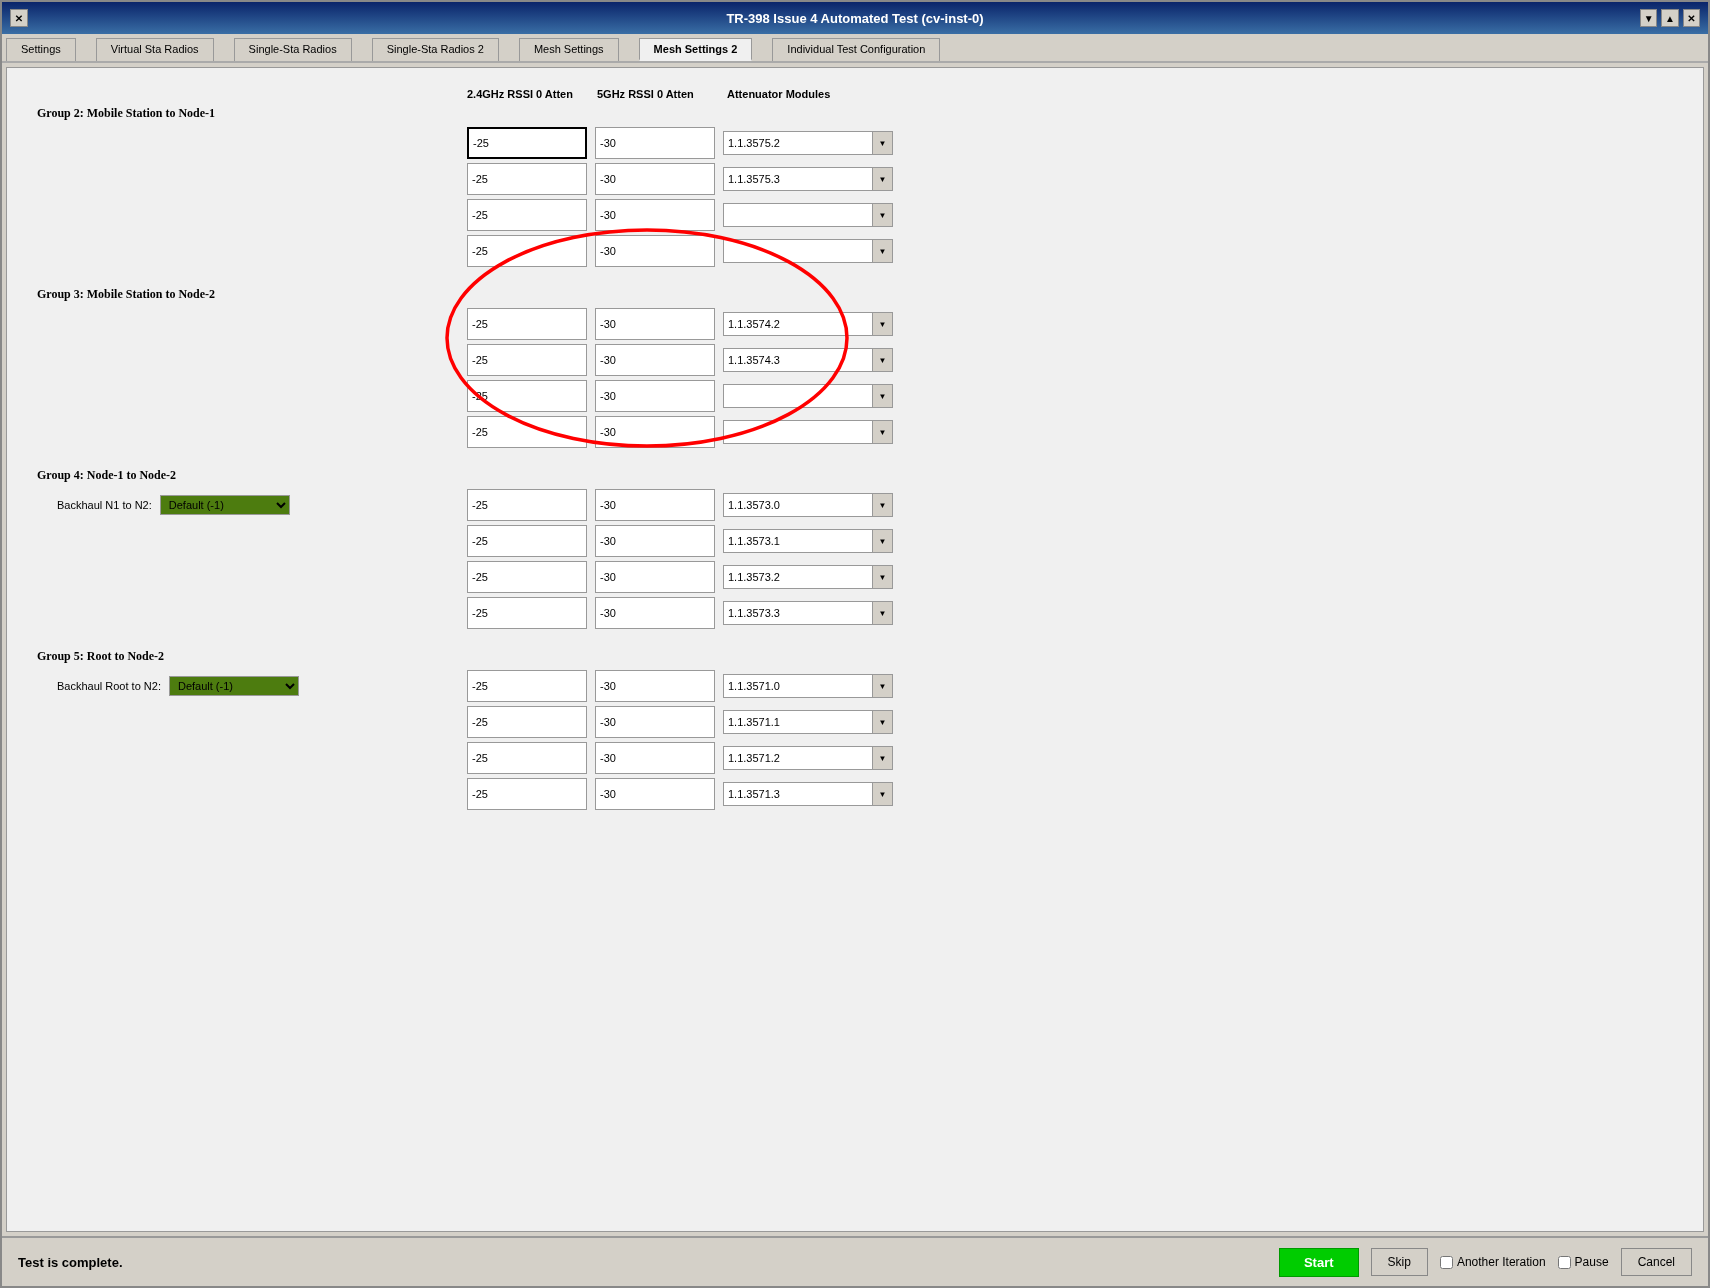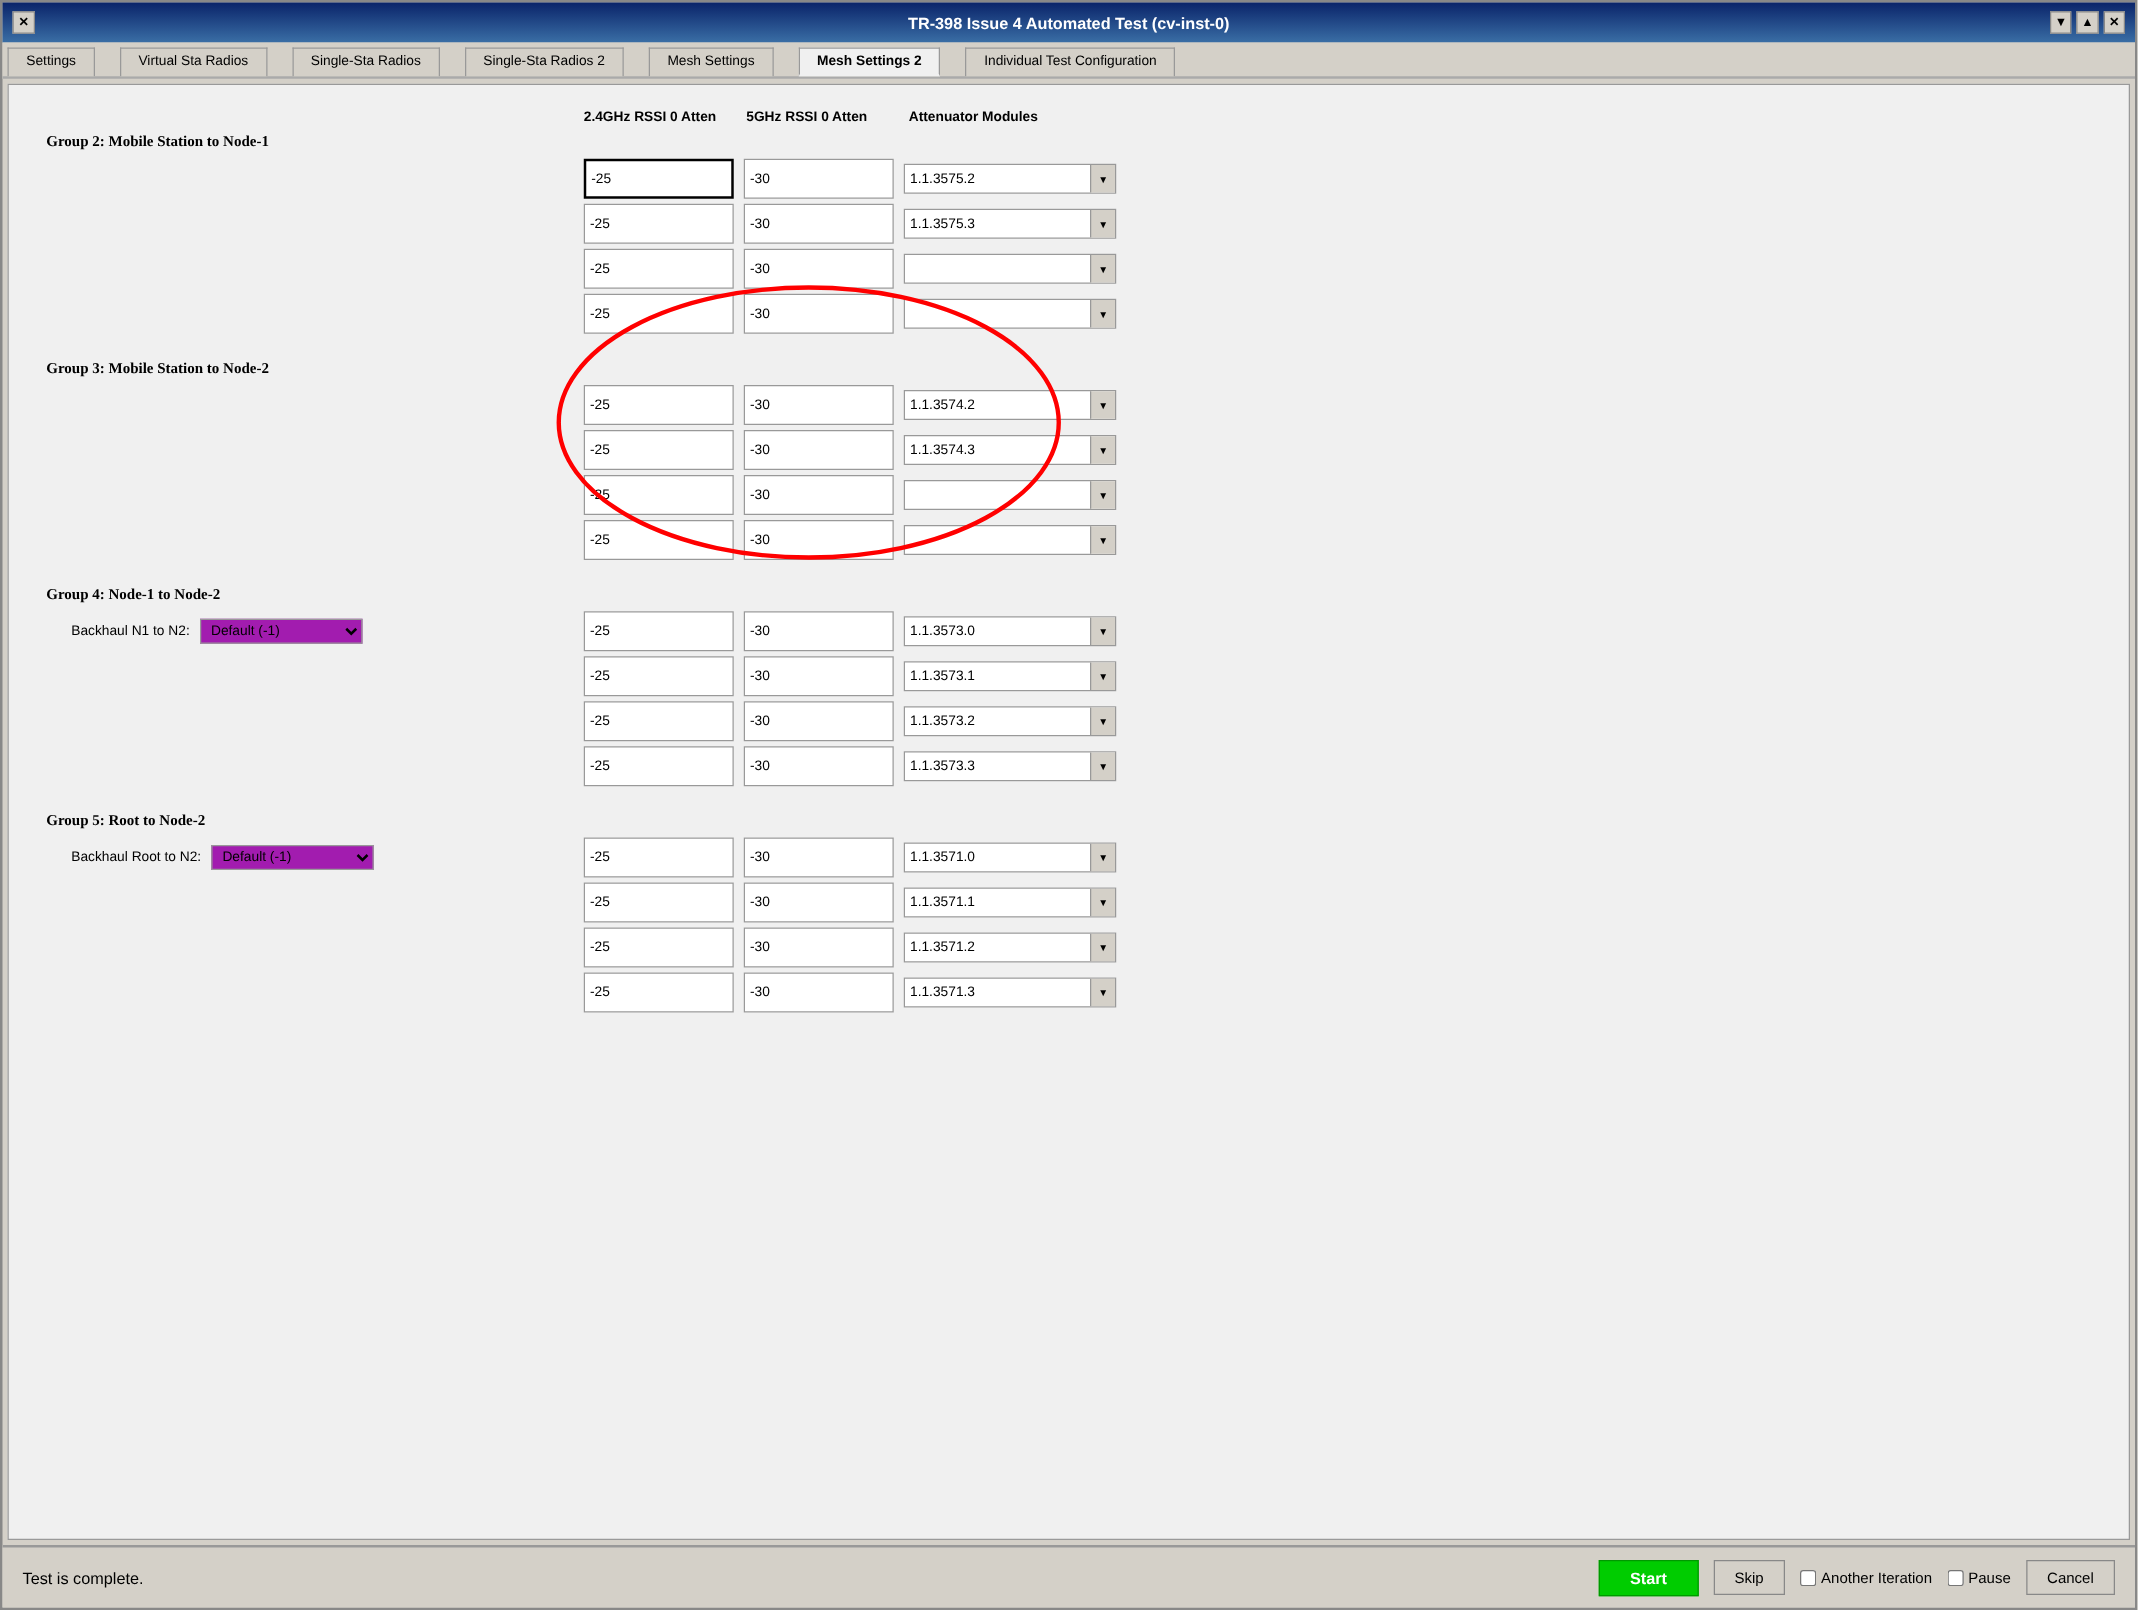--- a/index.html
+++ b/index.html
@@ -130,21 +130,21 @@
     }
     .backhaul-select-wrap {
       display: flex;
       align-items: center;
       gap: 4px;
     }
     .backhaul-select {
       padding: 2px 4px;
       font-size: 11px;
       border: 1px solid #999;
-      background: #a21caf;
+      background: #4d7c0f;
       width: 130px;
     }
     .field-input {
       width: 120px;
       height: 32px;
       border: 1px solid #999;
       background: white;
       padding: 2px 4px;
       font-size: 11px;
       margin-right: 8px;
@@ -180,21 +180,21 @@
     .bottom-bar {
       display: flex;
       align-items: center;
       padding: 8px 16px;
       background: #d4d0c8;
       border-top: 2px solid #999;
       gap: 12px;
       height: 50px;
     }
     .status-text {
-      font-weight: normal;
+      font-weight: bold;
       font-size: 13px;
       flex: 1;
     }
     .btn-start {
       background: #00cc00;
       color: white;
       border: 1px solid #009900;
       padding: 6px 24px;
       font-weight: bold;
       font-size: 13px;

